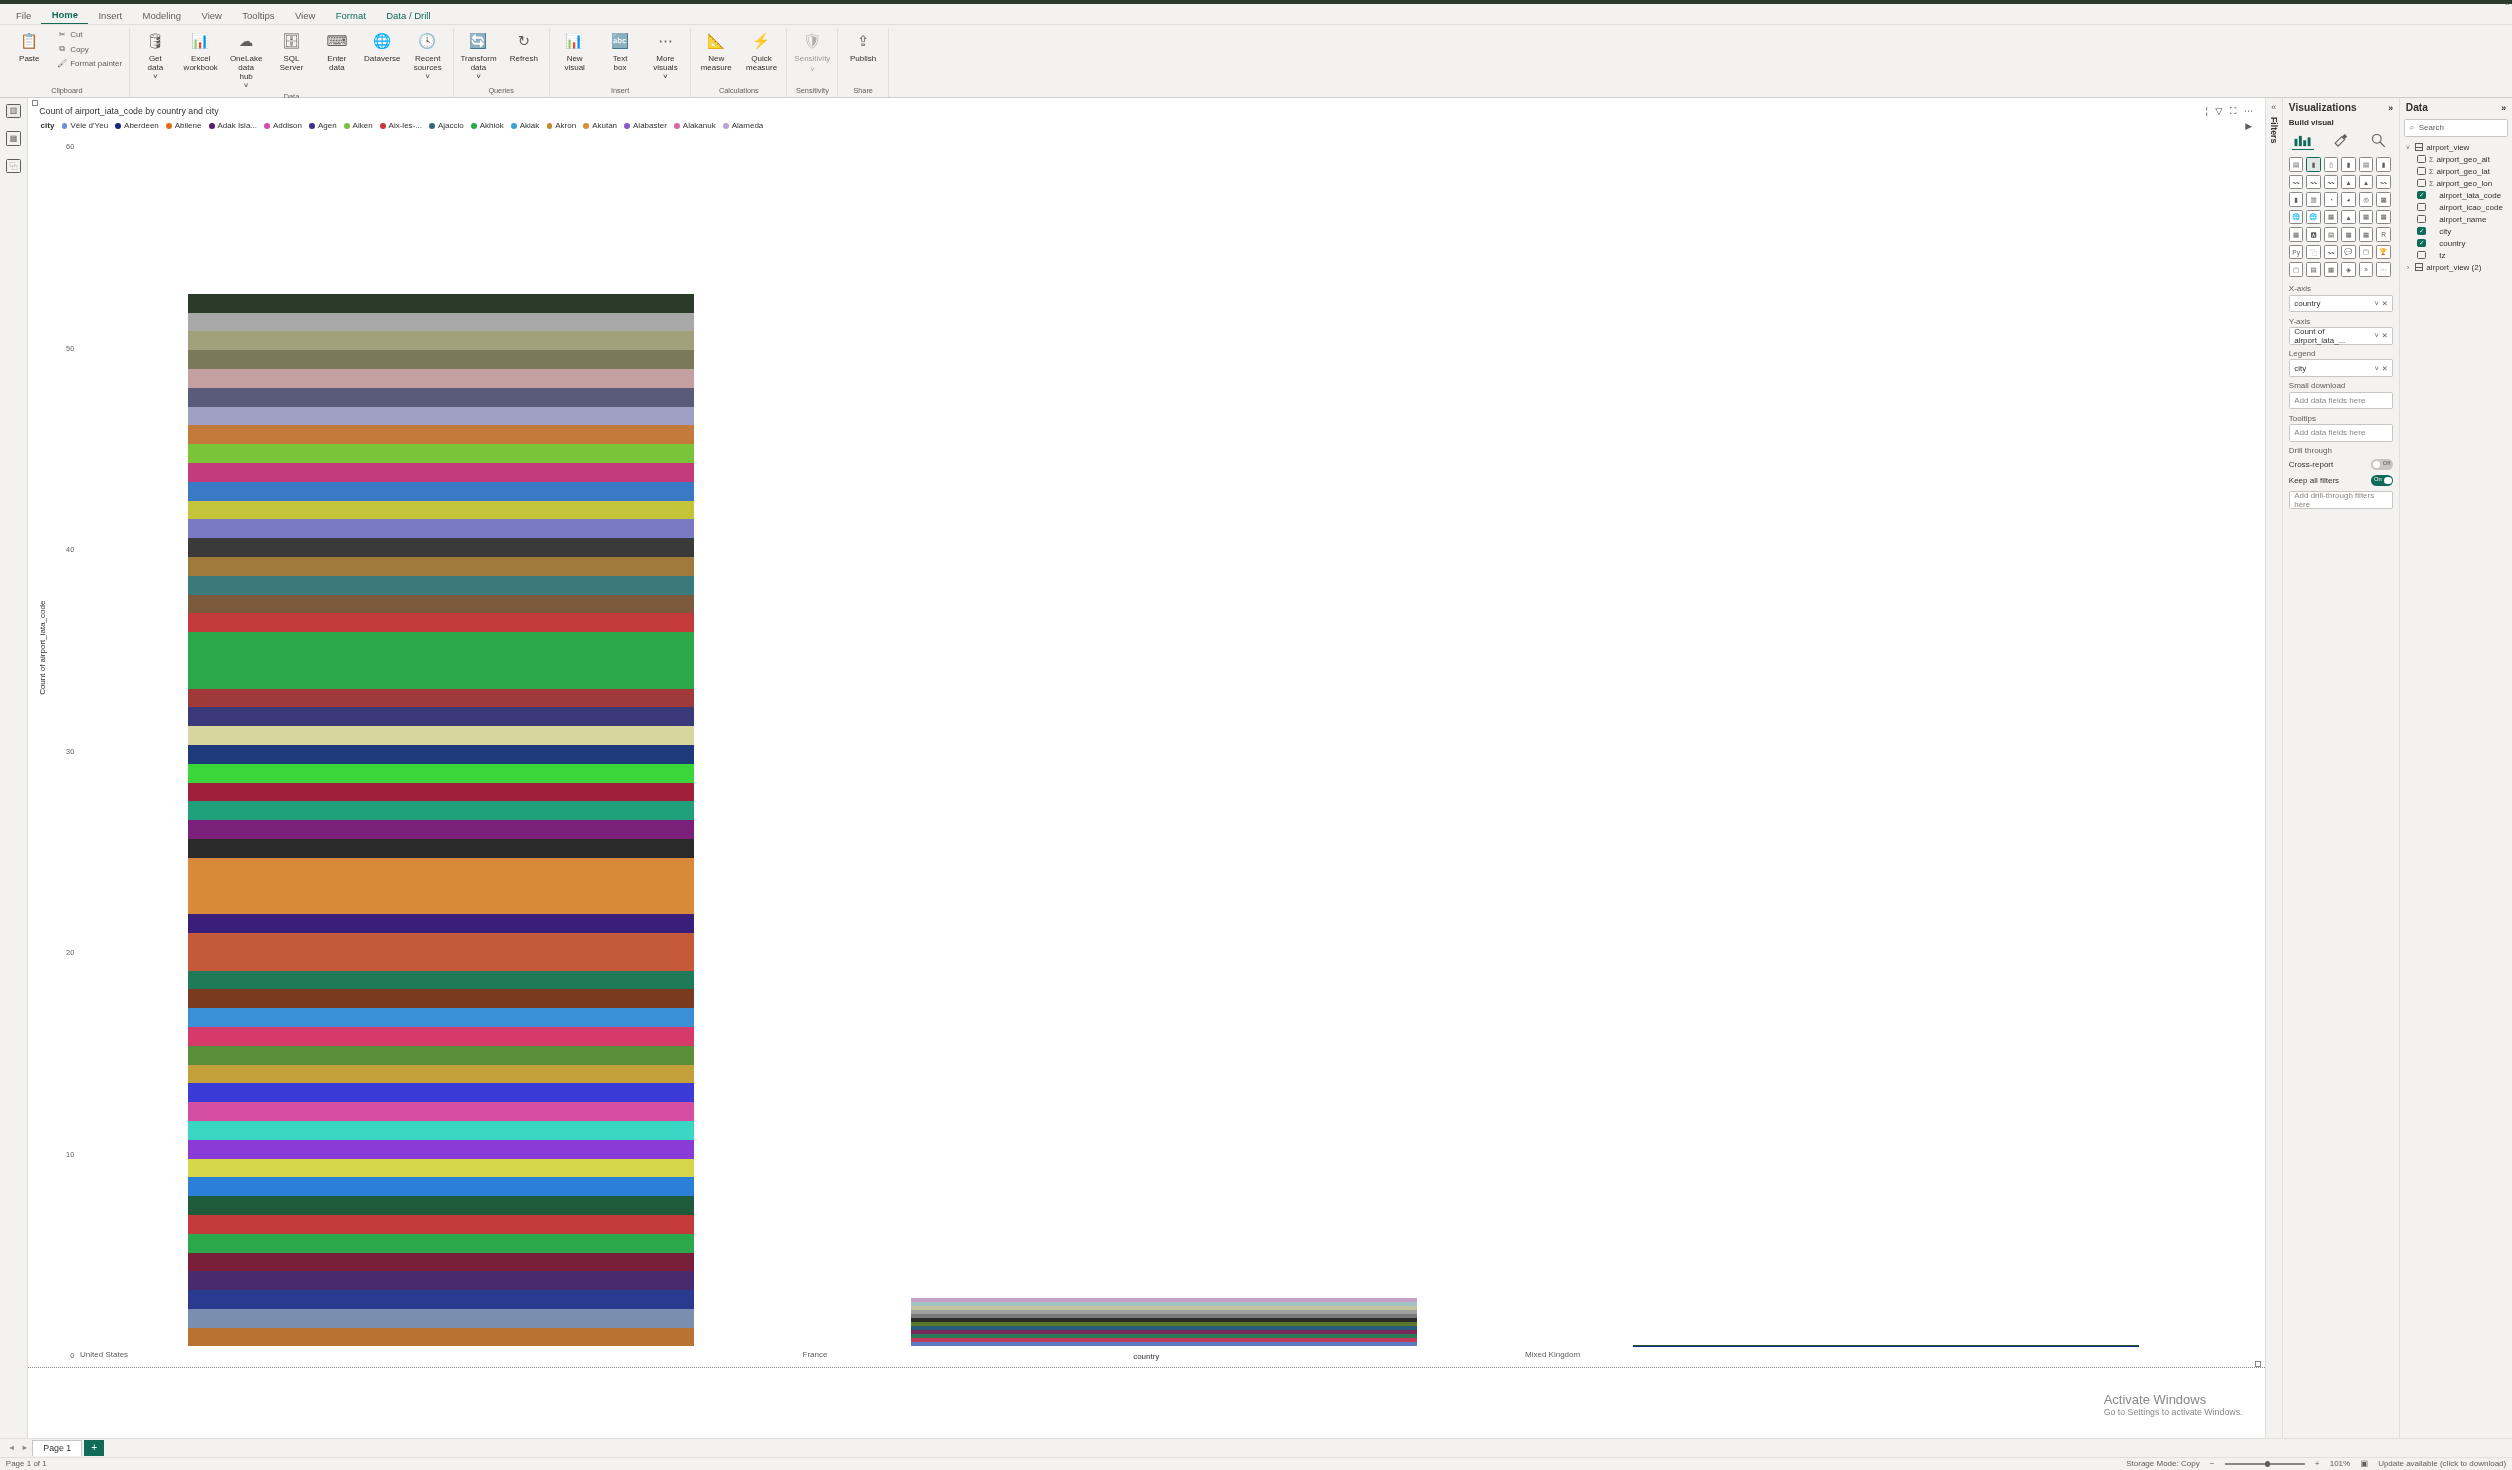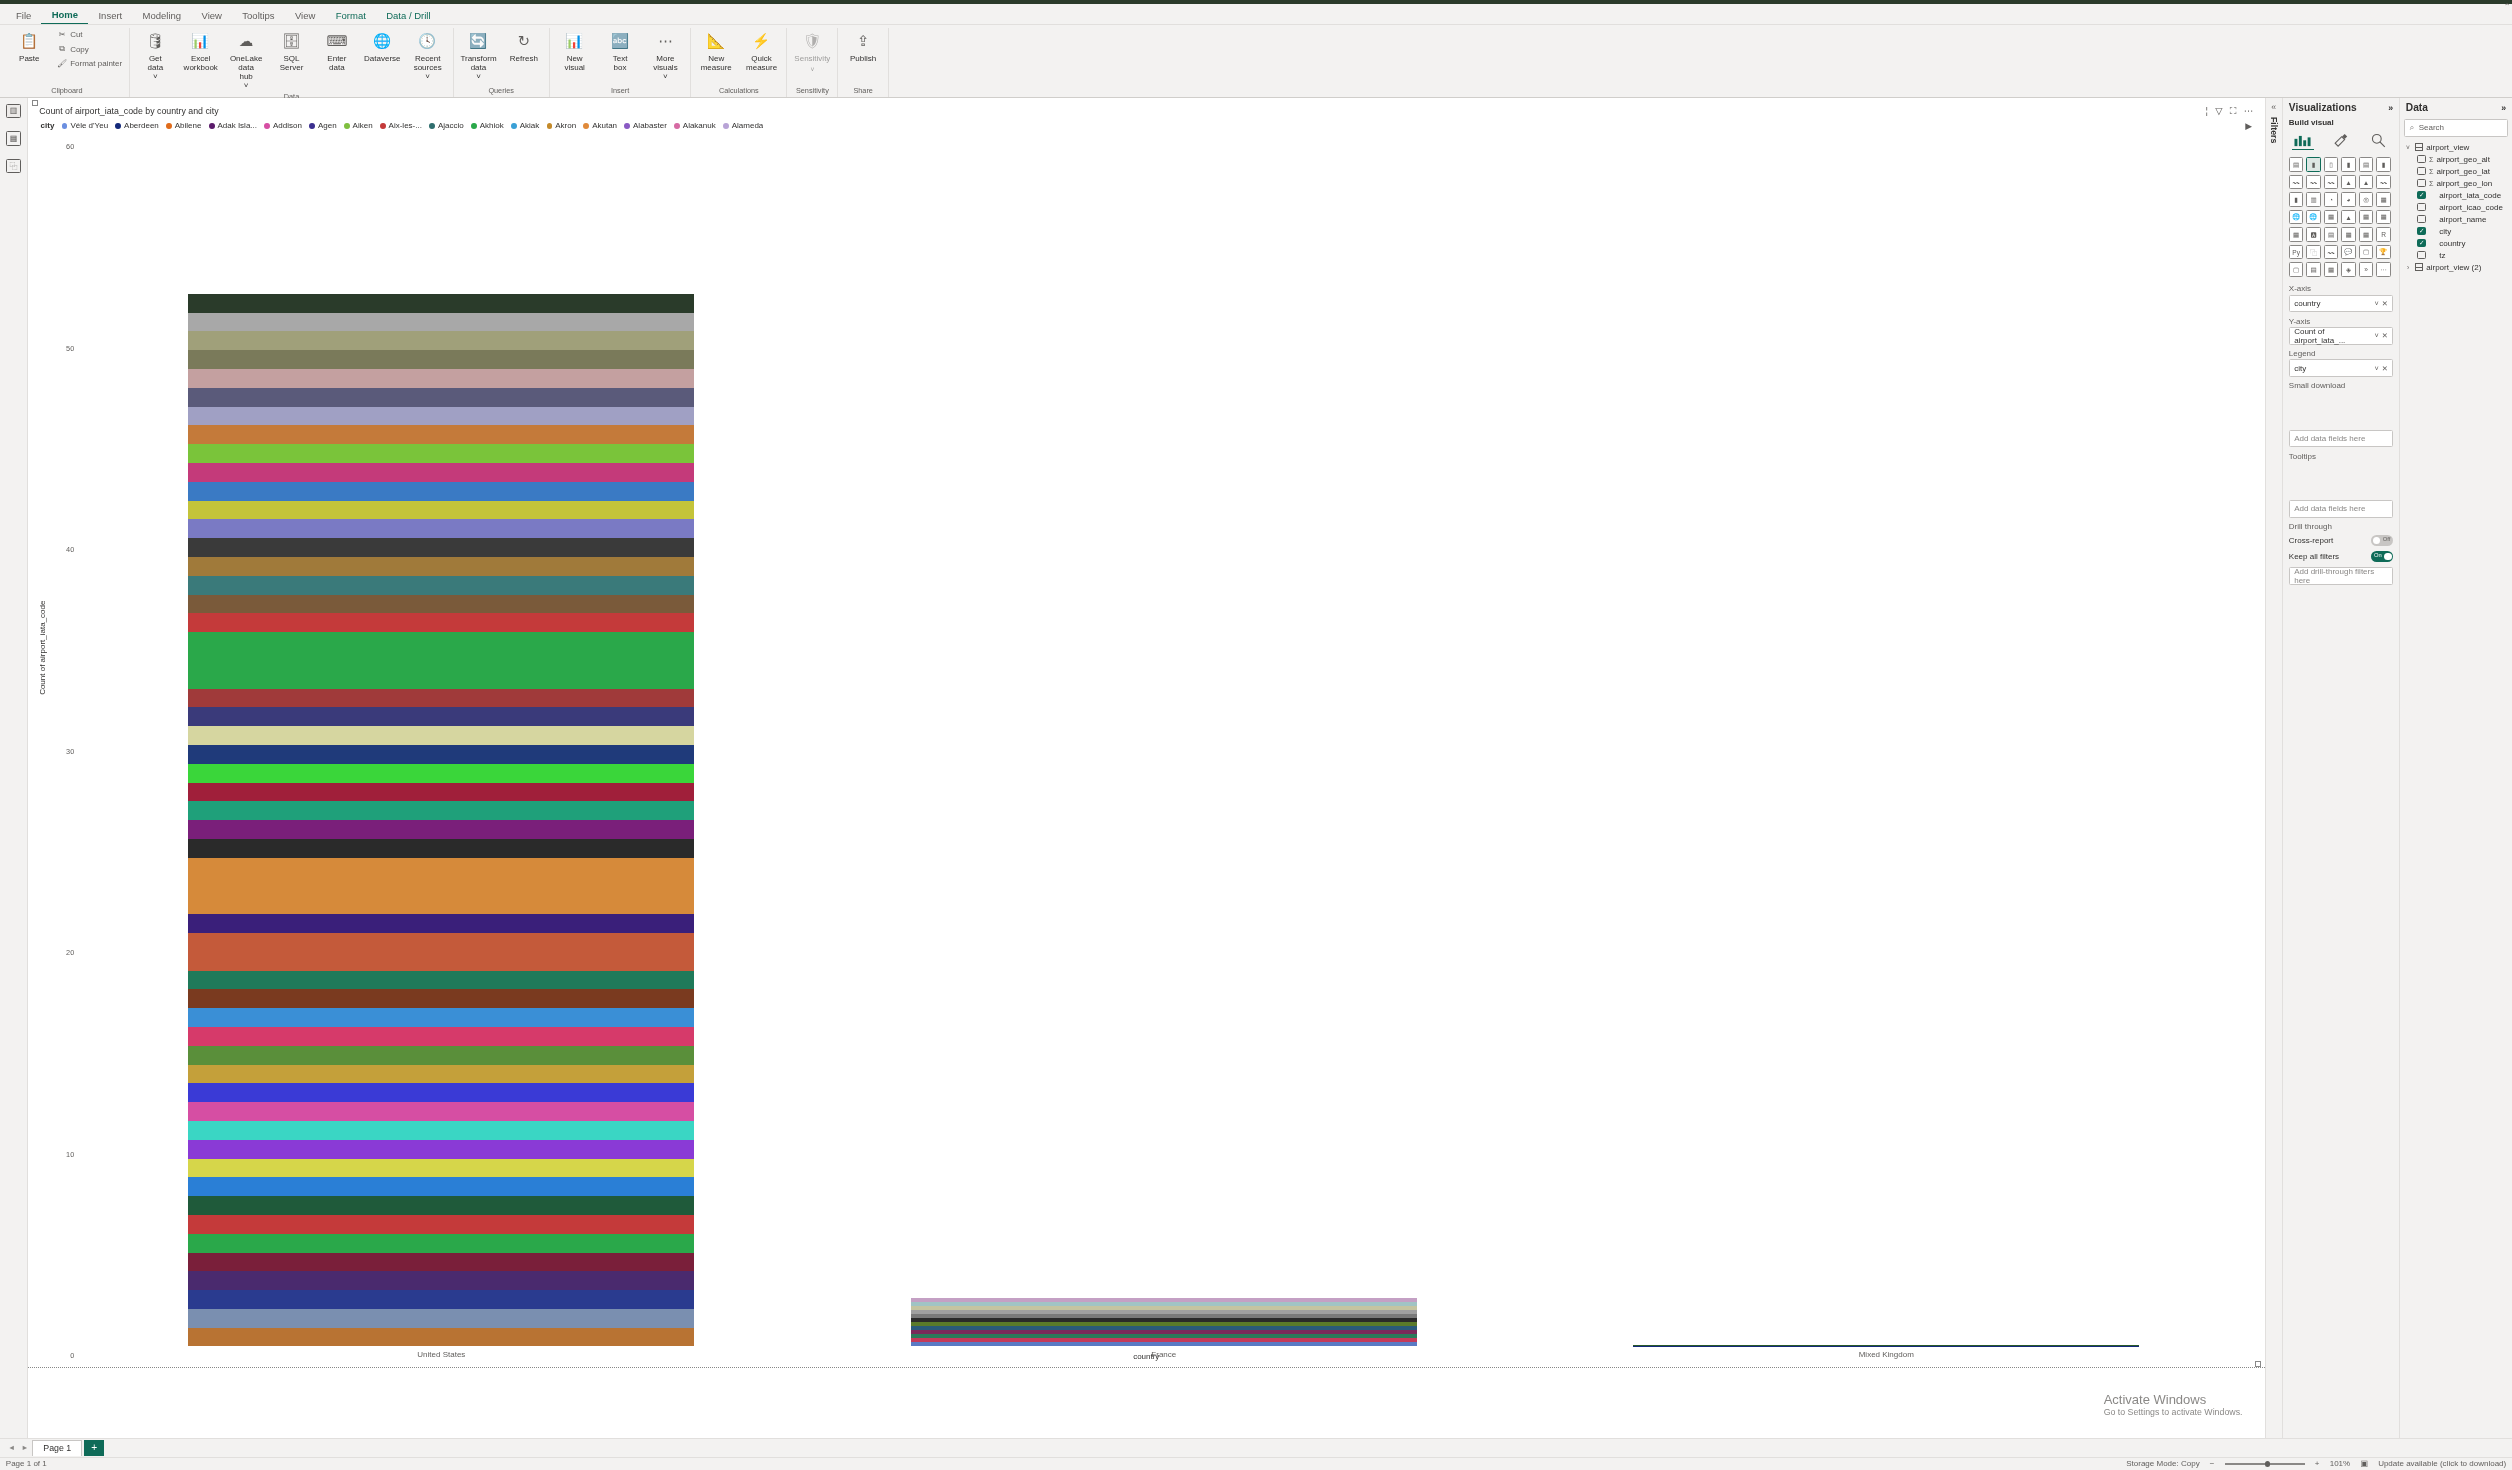--- a/index.html
+++ b/index.html
@@ -45,21 +45,21 @@
   .legend-dot { width:5.8px; height:5.8px; border-radius:50%; display:inline-block; }
   .legend-arrow { margin-left:auto; font-size:8.8px; color:#605e5c; cursor:pointer;}
 
   .chart-area { position:absolute; top:34px; left:7.3px; right:7.3px; bottom:17.5px; }
   .y-axis { position:absolute; left:0; top:0; bottom:0; width:35px; }
   .y-label { position:absolute; left:-4.4px; top:50%; transform: rotate(-90deg) translateX(50%); transform-origin: left top; font-size:8px; white-space:nowrap; color:#323130;}
   .y-tick { position:absolute; right:2.9px; font-size:7.3px; color:#605e5c; transform: translateY(50%);}
   .plot { position:absolute; left:38px; right:2.9px; top:0; bottom:0; }
   .bar-col { position:absolute; bottom:0; display:flex; flex-direction:column-reverse; }
   .seg { width:100%; }
-  .x-tick { position:absolute; font-size:8px; color:#605e5c; text-align:center; }
+  .x-tick { position:absolute; font-size:8px; color:#605e5c; text-align:left; }
   .x-label-row { position:absolute; left:7.3px; right:7.3px; bottom:2.9px; text-align:center; font-size:8px; color:#323130;}
   .resize-grip { position:absolute; width:5.8px; height:5.8px; background:#fff; border:0.7px solid #888; }
 
   .report-divider { position:absolute; left:0; right:0; bottom:70px; border-top:1.5px dotted #888; }
 
   
   .filters-rail { width:17.5px; border-left:0.7px solid #e1dfdd; background:#f3f2f1; display:flex; flex-direction:column; align-items:center; padding-top:4.4px; gap:4.4px;}
   .filters-rail .chev { font-size:8.8px; color:#605e5c; cursor:pointer;}
   .filters-label { writing-mode: vertical-rl; font-size:8.8px; font-weight:600; color:#323130; cursor:pointer;}
 
@@ -70,21 +70,21 @@
   .pane-head { display:flex; align-items:center; justify-content:space-between; padding:4.4px 5.8px; font-weight:700; font-size:10.2px; }
   .pane-sub { font-size:8px; padding:0 5.8px 2.9px; font-weight:600;}
   .viz-tabs { display:flex; gap:16px; padding:1.5px 8.8px 4.4px; justify-content:flex-start;}
   .viz-tab { width:26px; height:19px; display:flex; align-items:center; justify-content:center; cursor:pointer; }
   .viz-tab.active { border-bottom:1.5px solid #0f6b58; }
   .viz-grid { display:grid; grid-template-columns: repeat(6, 14.6px); gap:2.9px; padding: 2.9px 5.8px; }
   .viz-ic { width:14.6px; height:14.6px; border:0.7px solid #8a8886; border-radius:1.5px; cursor:pointer; display:flex;align-items:center;justify-content:center;font-size:6.6px;color:#605e5c; background:#fff;}
   .viz-ic.sel { background:#dee7e4; border-color:#0f6b58;}
   .field-well-label { font-size:8px; padding:4.4px 5.8px 1.5px; color:#605e5c;}
   .field-well { margin:0 5.8px; background:#fff; border:0.7px solid #c8c6c4; border-radius:1.5px; padding:2.9px 4.4px; font-size:8px; display:flex; align-items:center; justify-content:space-between; height:17.5px;}
-  .field-well.placeholder { color:#8a8886;margin-top:38px; }
+  .field-well.placeholder { color:#8a8886; }
   .well-icons { display:flex; gap:2.9px; color:#605e5c; font-size:7.3px;}
   .toggle-row { display:flex; align-items:center; justify-content:space-between; padding:2.9px 5.8px; font-size:8px;}
   .toggle { width:22px; height:10.2px; border-radius:5.8px; background:#c8c6c4; position:relative;}
   .toggle .knob { position:absolute; width:7.3px; height:7.3px; border-radius:50%; background:#fff; top:1.5px; left:1.5px;}
   .toggle.on { background:#0f6b58;}
   .toggle.on .knob { left:13px;}
   .toggle-label { position:absolute; font-size:5.8px; color:#605e5c; top:0.7px;}
   .toggle .toggle-label { right:2.9px; }
   .toggle.on .toggle-label { left:2.9px; color:#fff; }
 

